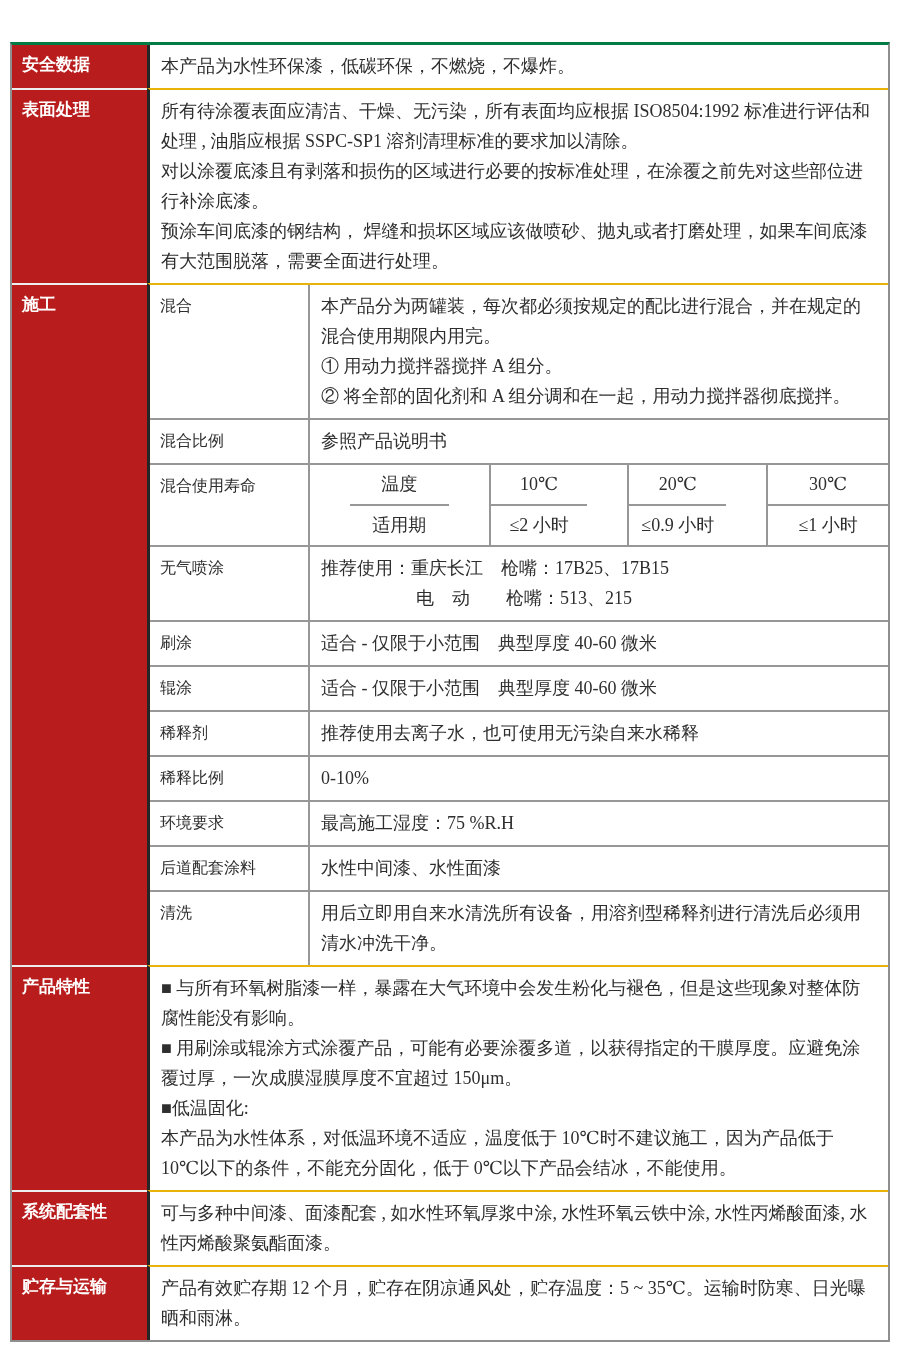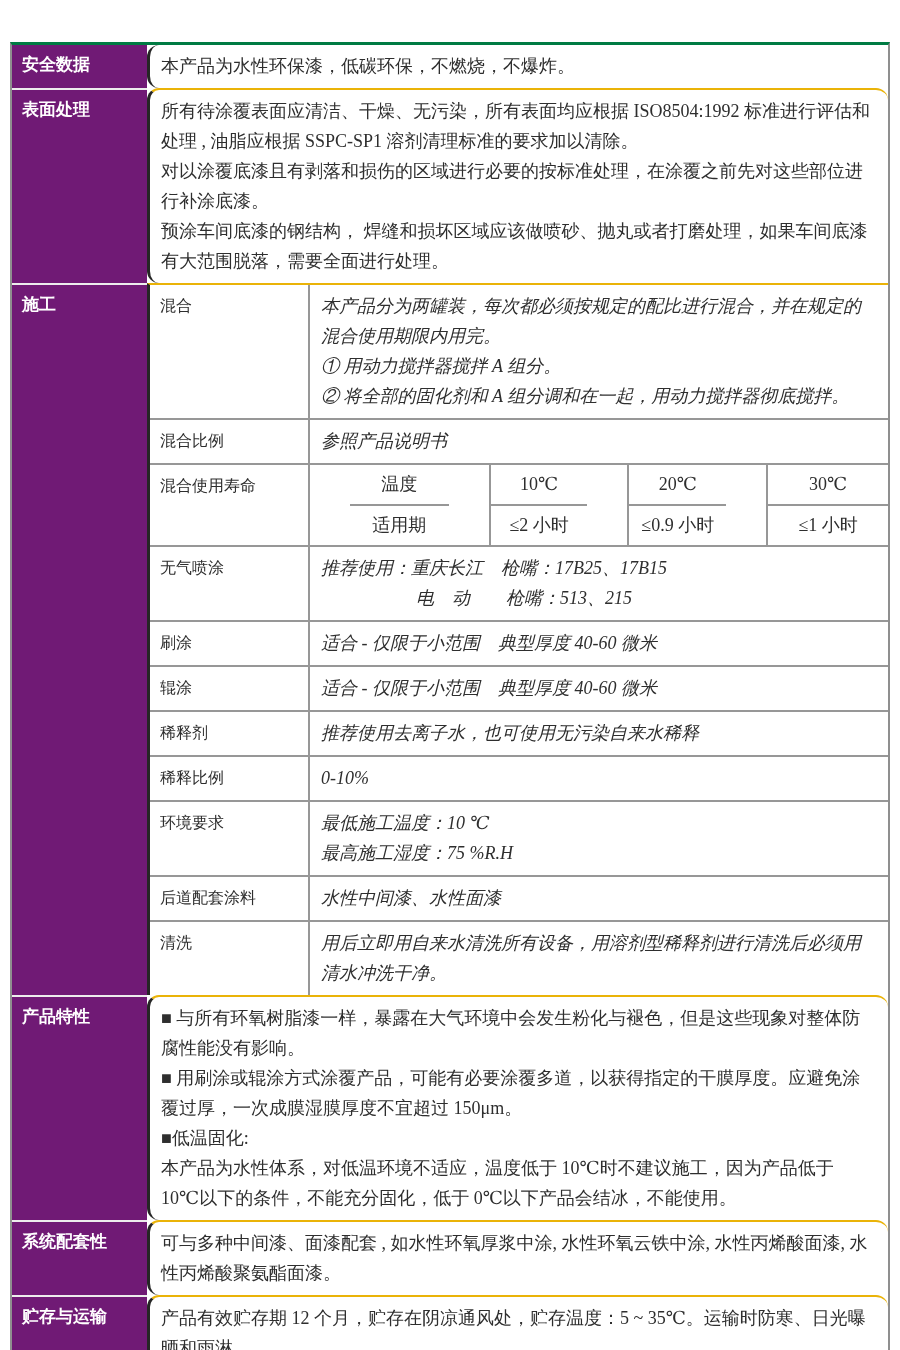--- a/index.html
+++ b/index.html
@@ -10,41 +10,41 @@
     border-left:2px solid #8f8f8f;
     border-right:2px solid #8f8f8f;
     border-bottom:2px solid #8f8f8f;
     border-top:3px solid #007B43;
     background:#ffffff;
   }
 
   .sec { display:flex; align-items:stretch; }
   .sec-label {
     width:135px; box-sizing:border-box; flex:0 0 135px;
-    background:#701a75; color:#ffffff;
+    background:#b91c1c; color:#ffffff;
     font-family:"Liberation Sans","DejaVu Sans",sans-serif;
     font-weight:bold; font-size:17px; line-height:22px;
     padding:9px 16px 9px 10px;
   }
   .sec-body { flex:1; border-left:3px solid #262626; min-width:0; }
   .sec + .sec .sec-label { border-top:2px solid #ededed; }
   .sec + .sec .sec-body  { border-top:2px solid #eab308; }
 
-  .txt { padding:6px 12px 7px 11px; font-size:18px; line-height:30px;border-radius:12px; }
+  .txt { padding:6px 12px 7px 11px; font-size:18px; line-height:30px; }
   .txt p { margin:0; }
 
   .subrow { display:flex; align-items:stretch; }
   .subrow + .subrow { border-top:2px solid #979797; }
   .sub-label {
     width:158px; box-sizing:border-box; flex:0 0 158px;
     padding:7px 10px; font-size:16px; line-height:28px;
   }
   .sub-content { flex:1; border-left:2px solid #979797; padding:6px 10px 7px 11px;
     font-size:18px; line-height:30px; min-width:0; }
-  .sub-content p { margin:0;font-style:italic; }
+  .sub-content p { margin:0; }
   .sub-content.nopad { padding:0; }
   .indent { padding-left:95px; }
 
   .pot { display:grid; grid-template-columns:24% 24% 24% 28%; text-align:center; font-size:18px; }
   .pot-cell { padding:8px 4px 9px; border-left:2px solid #979797; line-height:22px;margin-left:40px; }
   .pot-cell:nth-child(4n+1) { border-left:none; }
   .pot-cell.r2 { border-top:2px solid #979797; }
 </style>
 </head>
 <body>
@@ -135,21 +135,20 @@
       <div class="subrow">
         <div class="sub-label">稀释比例</div>
         <div class="sub-content">
           <p>0-10%</p>
         </div>
       </div>
 
       <div class="subrow">
         <div class="sub-label">环境要求</div>
         <div class="sub-content">
-          <p>最低施工温度：10 ℃</p>
           <p>最高施工湿度：75 %R.H</p>
         </div>
       </div>
 
       <div class="subrow">
         <div class="sub-label">后道配套涂料</div>
         <div class="sub-content">
           <p>水性中间漆、水性面漆</p>
         </div>
       </div>

